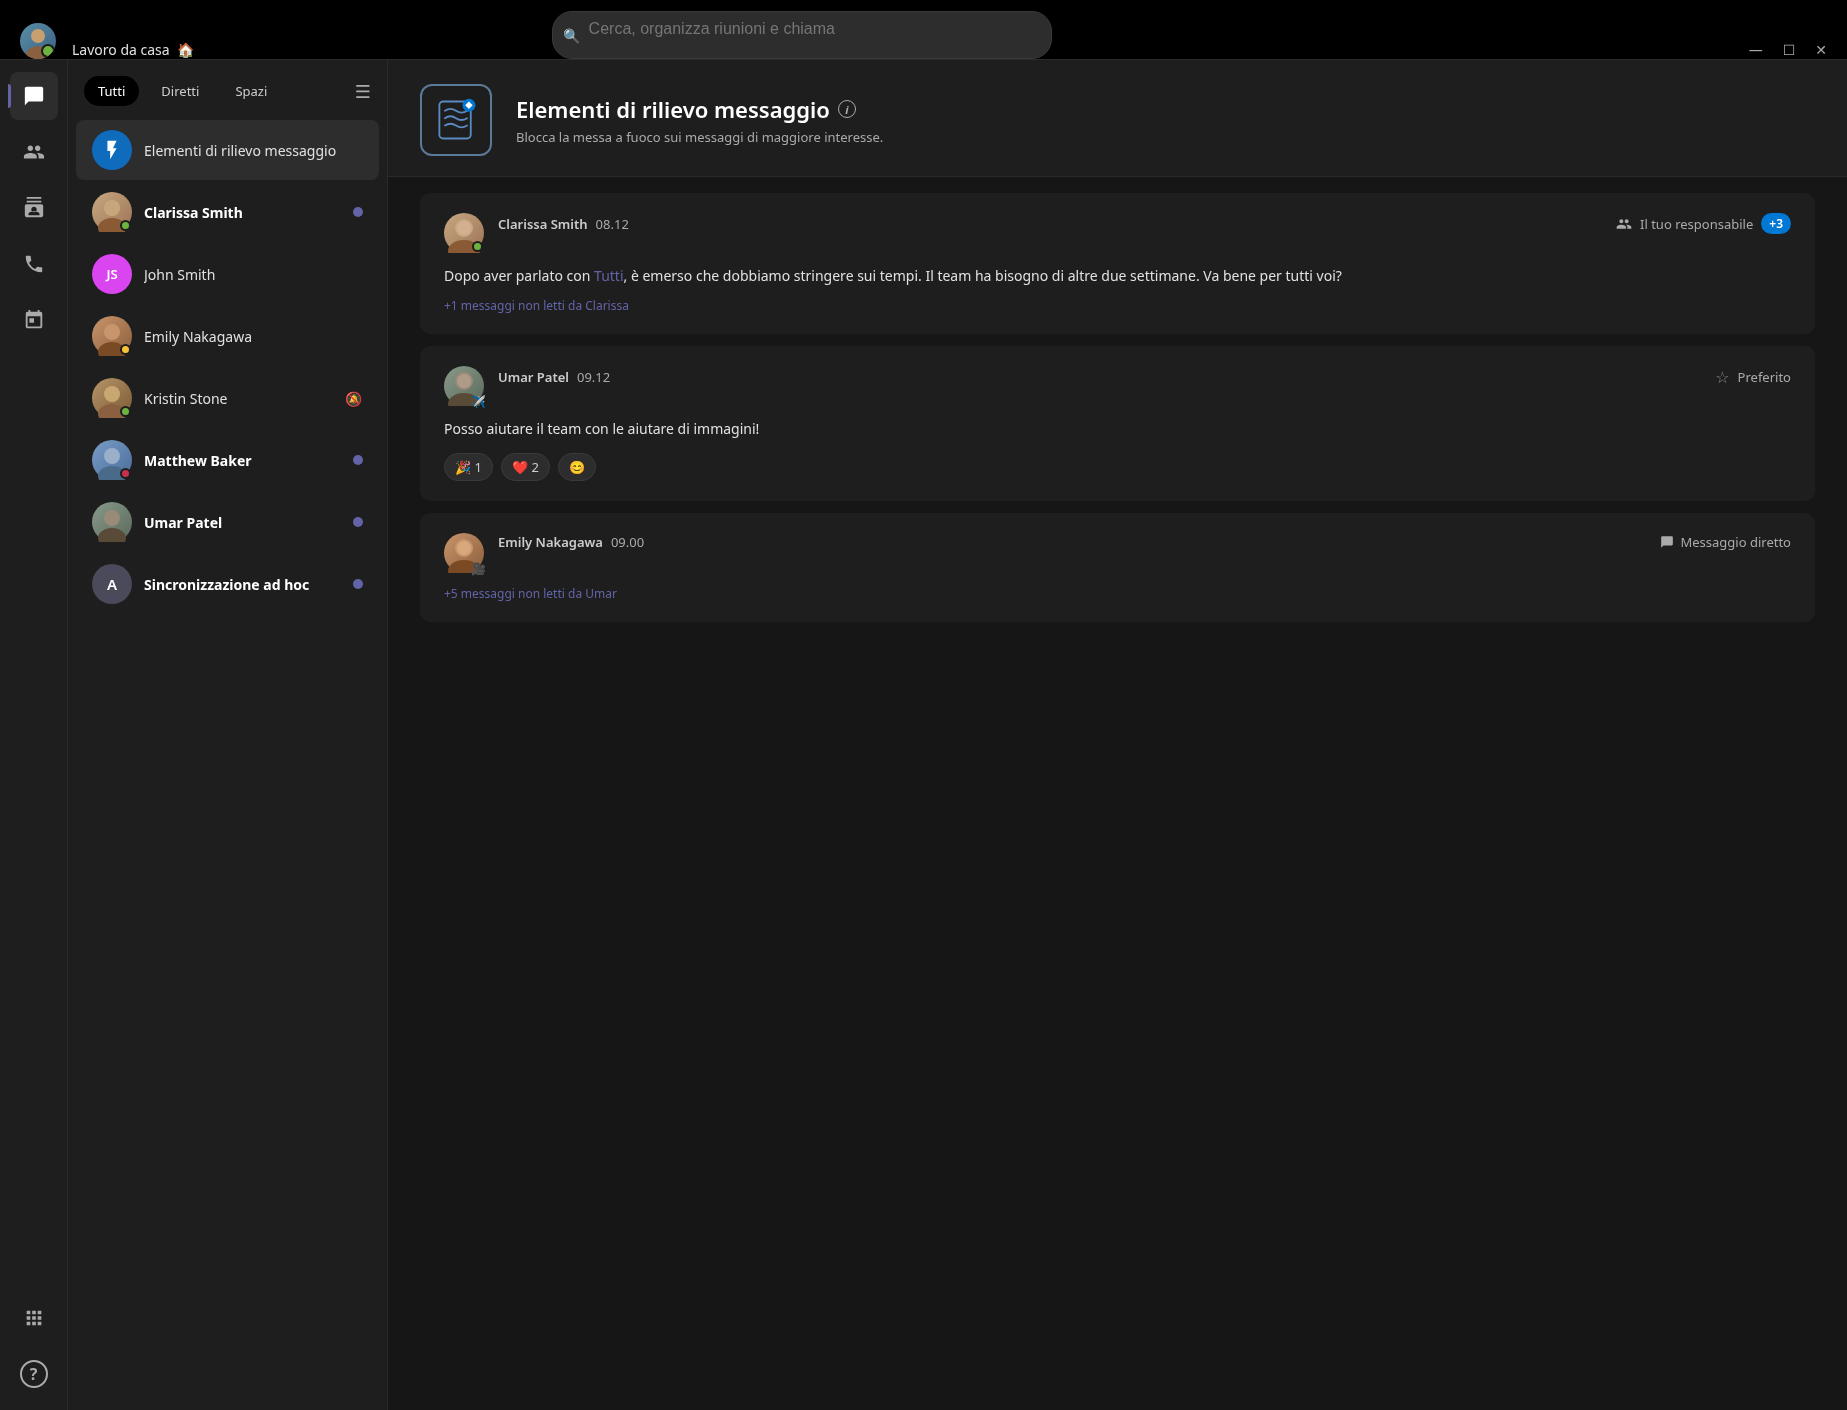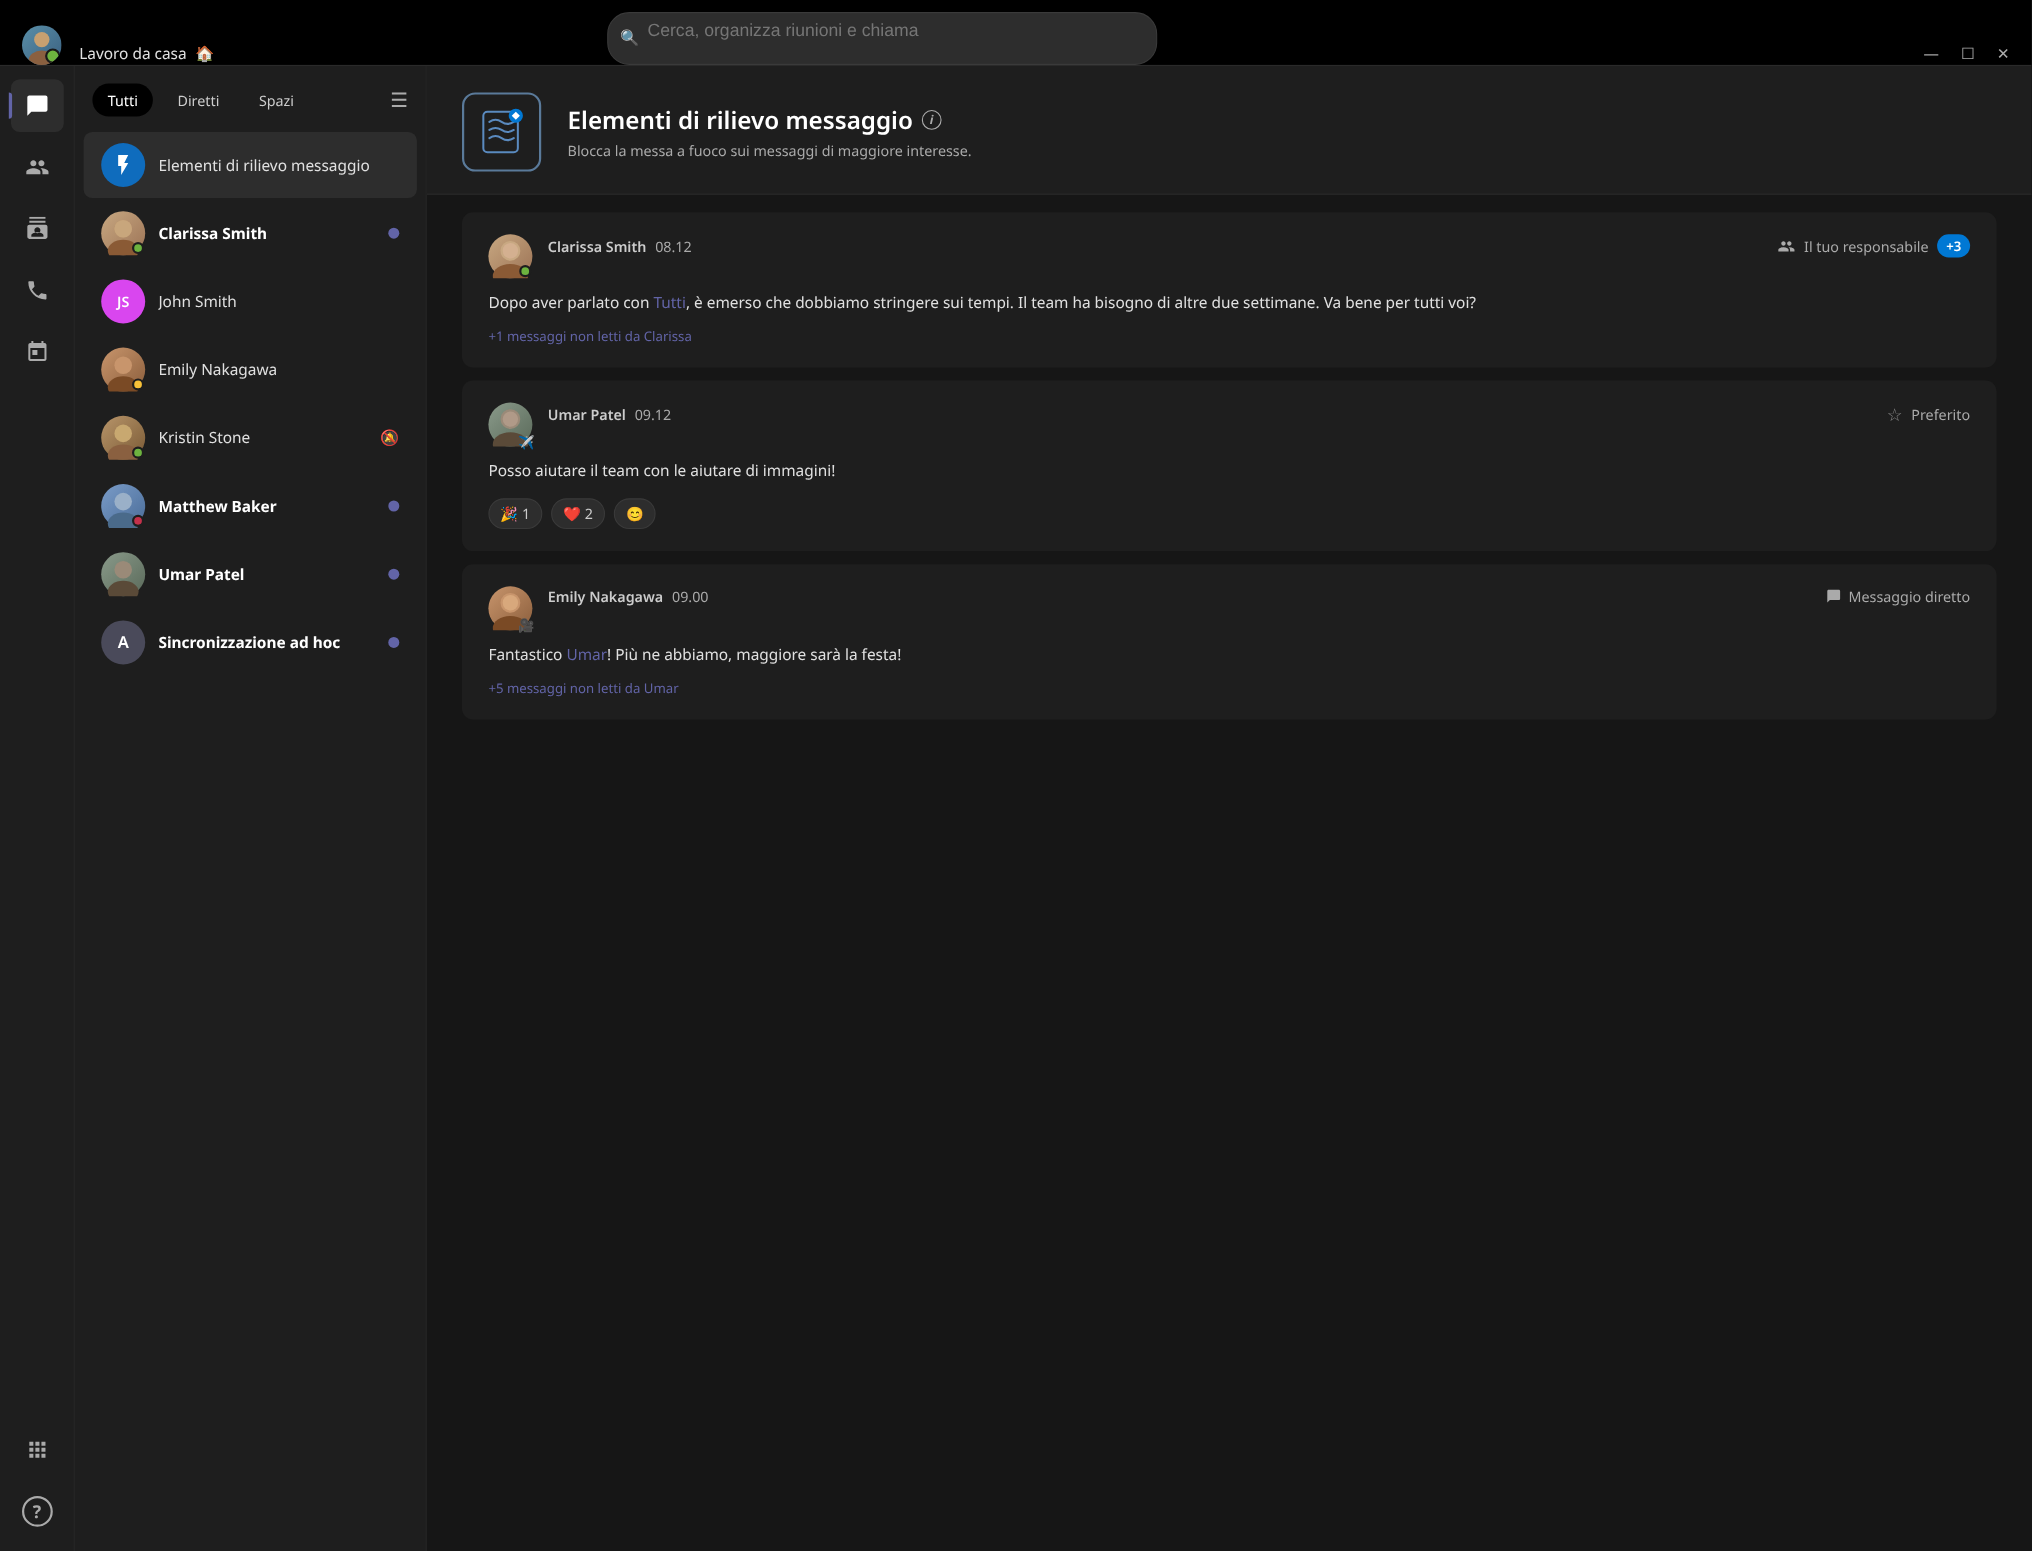--- a/index.html
+++ b/index.html
@@ -651,21 +651,18 @@
               <span>09.00</span>
               <div class="msg-direct-tag">
                 <svg width="14" height="14" viewBox="0 0 24 24" fill="#aaa">
                     <path d="M20 2H4c-1.1 0-2 .9-2 2v18l4-4h14c1.1 0 2-.9 2-2V4c0-1.1-.9-2-2-2z"></path>
                   </svg>
                 <span>Messaggio diretto</span>
               </div>
             </div>
           </div>
         </div>
-        <div class="msg-body">
-          Fantastico <span class="mention">Umar</span>! Più ne abbiamo, maggiore sarà la festa!
-        </div>
         <div class="msg-unread">+5 messaggi non letti da Umar</div>
       </div>
 
     </div>
   </div>
 </div>
 
 </body></html>

